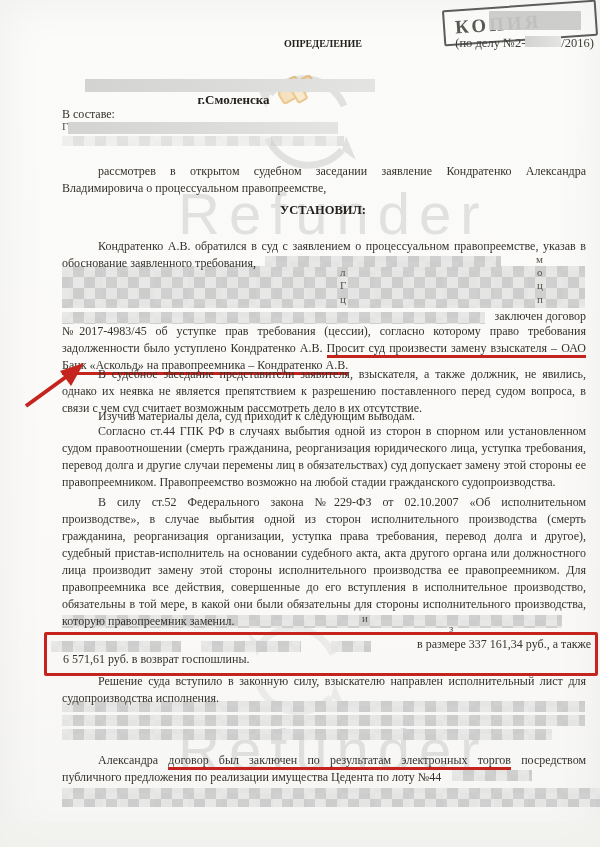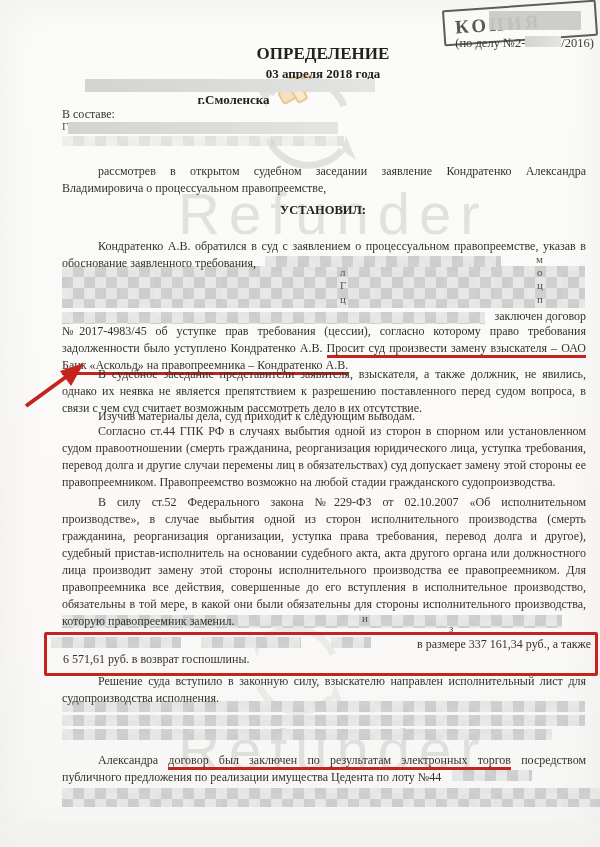--- a/index.html
+++ b/index.html
@@ -58,21 +58,21 @@
     background:#c9c9c8; opacity:.92; z-index:3; border-radius:1px; }
   .case-line { position:absolute; right:6px; top:36px; white-space:nowrap;
     font-size:12.5px; color:#3b3b38; z-index:2; }
   .redact-inline { display:inline-block; vertical-align:baseline; height:11px; }
   
   .red-box {
     position:absolute; left:44px; top:632px; width:540px; height:36px;
     border:3px solid var(--annotation-red,#c5231d); border-radius:2px;
     z-index:3; padding:2px 4px 0 4px;
   }
-  .red-box-line1 { display:flex; align-items:flex-start; height:15px; }
+  .red-box-line1 { display:flex; align-items:flex-end; height:15px; }
   .red-box-line2 { font-size:12px; line-height:14px; padding-left:12px; }
   .arrow-svg { position:absolute; left:18px; top:356px; z-index:3; }
   .bottom-shade { position:absolute; left:0; top:822px; width:600px; height:25px;
     background:#f1f1ee; opacity:.65; z-index:1; }
 </style>
 </head>
 <body>
 
 <div class="page">
 
@@ -110,22 +110,21 @@
   <div class="wm wm-text" style="left:178px; top:716px;">Refunder</div>
 
   <div class="stamp">
     <span class="stamp-word">КОПИЯ</span>
   </div>
   <div class="stamp-redact"></div>
   <div class="case-line">
     <span>(по делу №2-</span><span class="redact-inline softbar" style="width:36px;"></span><span>/2016)</span>
   </div>
 
-  <div class="center-col bold" style="top:44px; font-size:17px;">ОПРЕДЕЛЕНИЕ</div>
-  <div class="center-col bold" style="top:66px; font-size:13px;">03 апреля 2018 года</div>
+  <div class="center-col bold" style="top:38px; font-size:10px;">ОПРЕДЕЛЕНИЕ</div>
 
   <div class="abs" style="left:85px; top:79px; display:flex; align-items:center; z-index:2;flex-direction:column;">
     <span class="softbar" style="width:290px; height:13px;"></span>
     <span class="bold" style="font-size:13px; margin-left:7px;">г.Смоленска</span>
   </div>
 
   <div class="abs" style="left:62px; top:107px; font-size:12px; z-index:2;">В составе:</div>
   <div class="abs softbar" style="left:68px; top:122px; width:270px; height:12px; z-index:1;"></div>
   <div class="abs mosaic" style="left:62px; top:136px; width:282px; height:10px; opacity:.55; z-index:1;"></div>
   <span class="frag" style="left:62px; top:120px;">Г</span>

